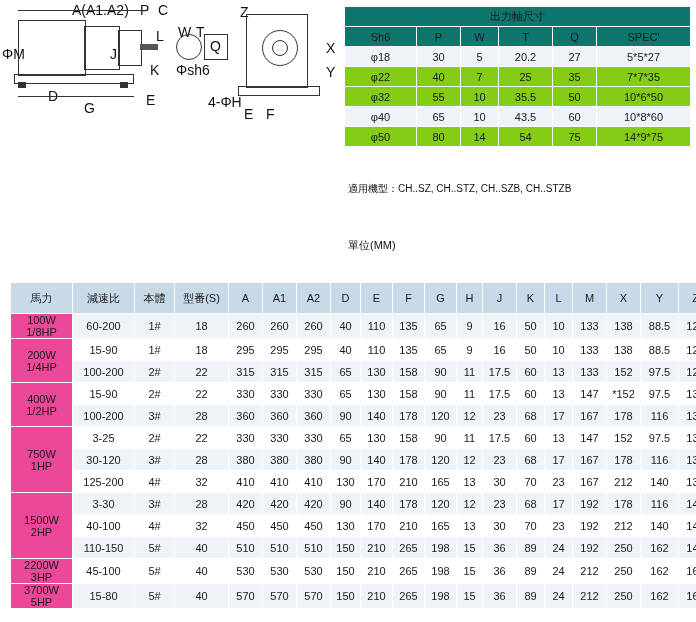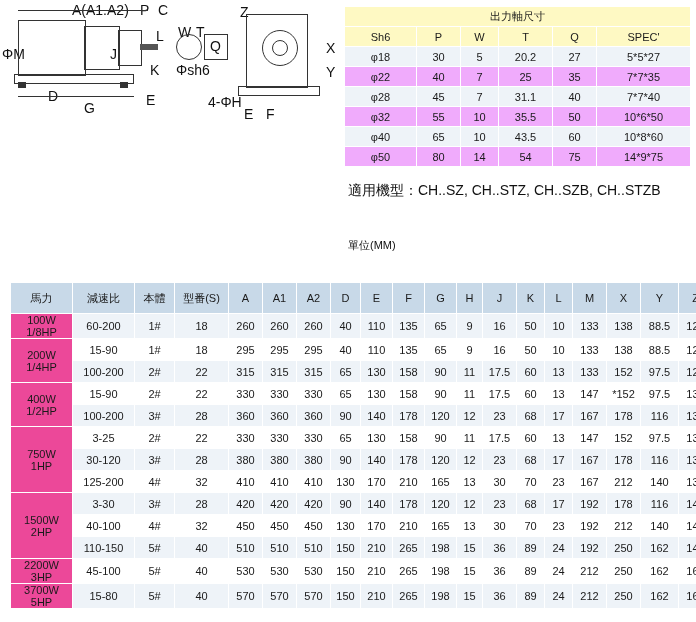--- a/index.html
+++ b/index.html
@@ -171,45 +171,45 @@
   th, td {
     border: 1px solid #ffffff;
     text-align: center;
     vertical-align: middle;
     font-size: 11px;
     padding: 0;
     height: 18px;
     color: #1a1a1a;
   }
   .t-head {
-    background: #fef9c3;
+    background: #0f766e;
     font-weight: normal;
   }
   .t-cell {
-    background: #f0abfc;
+    background: #84cc16;
   }
   .t-cell-alt {
     background: #eef3f8;
   }
 
   
   .shaft-table-wrap {
     position: absolute;
     left: 344px;
     top: 6px;
     width: 346px;
   }
   .shaft-table { width: 346px; }
   .shaft-table td, .shaft-table th { height: 19px; }
 
   .note-applicable {
     position: absolute;
     left: 348px;
     top: 182px;
-    font-size: 14px;
+    font-size: 10px;
     color: #111;
   }
   .note-unit {
     position: absolute;
     left: 348px;
     top: 238px;
     font-size: 11px;
     color: #111;
   }
 
@@ -318,28 +318,20 @@
             <td class="t-cell-alt">27</td>
             <td class="t-cell-alt">5*5*27</td>
           </tr>
           <tr>
             <td class="t-cell">φ22</td>
             <td class="t-cell">40</td>
             <td class="t-cell">7</td>
             <td class="t-cell">25</td>
             <td class="t-cell">35</td>
             <td class="t-cell">7*7*35</td>
-          </tr>
-          <tr>
-            <td class="t-cell-alt">φ28</td>
-            <td class="t-cell-alt">45</td>
-            <td class="t-cell-alt">7</td>
-            <td class="t-cell-alt">31.1</td>
-            <td class="t-cell-alt">40</td>
-            <td class="t-cell-alt">7*7*40</td>
           </tr>
           <tr>
             <td class="t-cell">φ32</td>
             <td class="t-cell">55</td>
             <td class="t-cell">10</td>
             <td class="t-cell">35.5</td>
             <td class="t-cell">50</td>
             <td class="t-cell">10*6*50</td>
           </tr>
           <tr>

